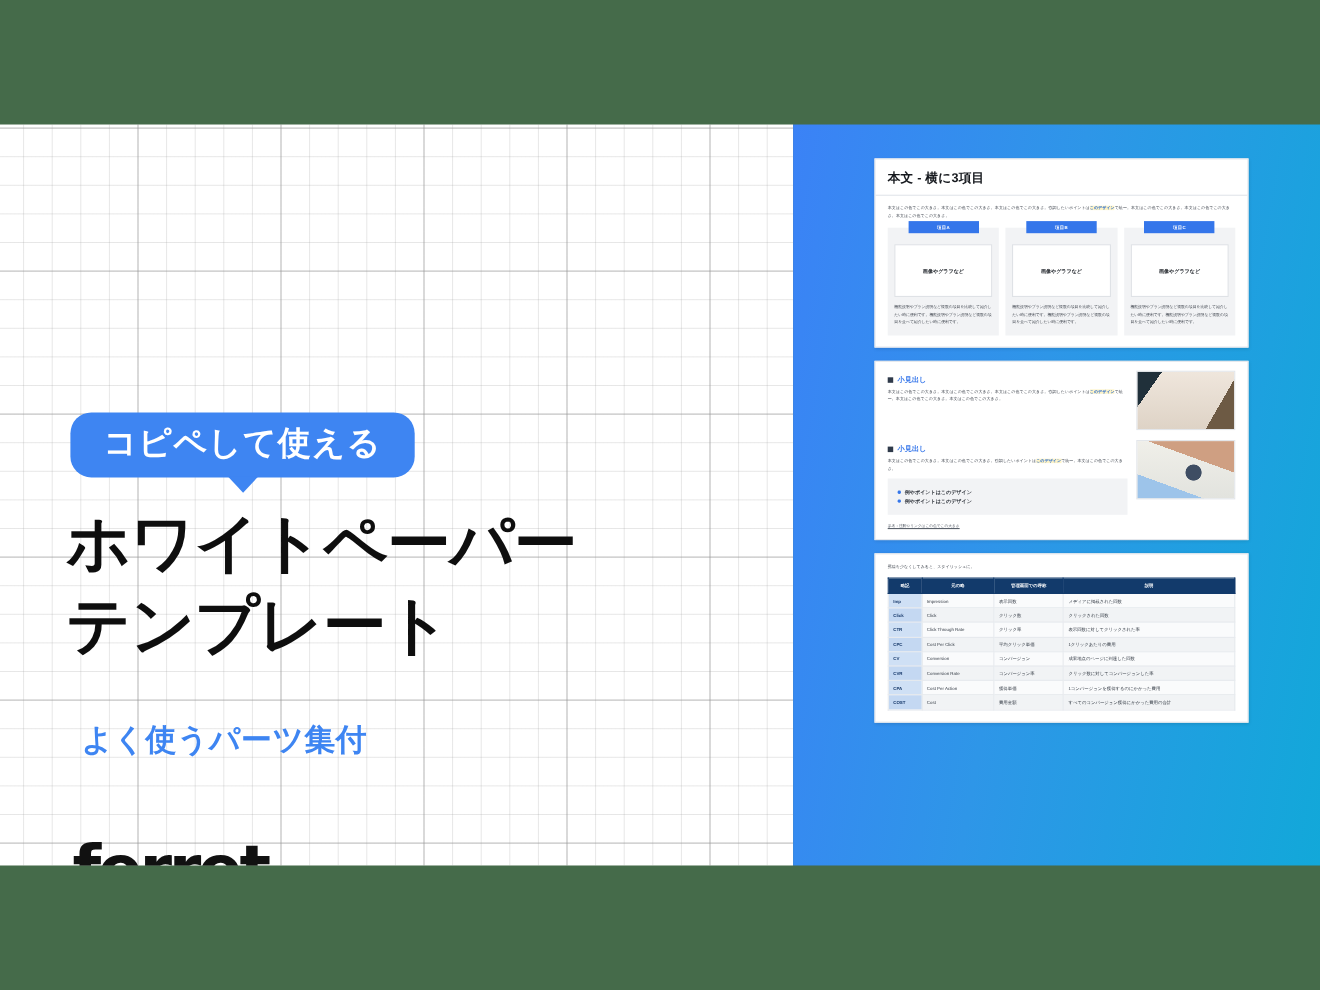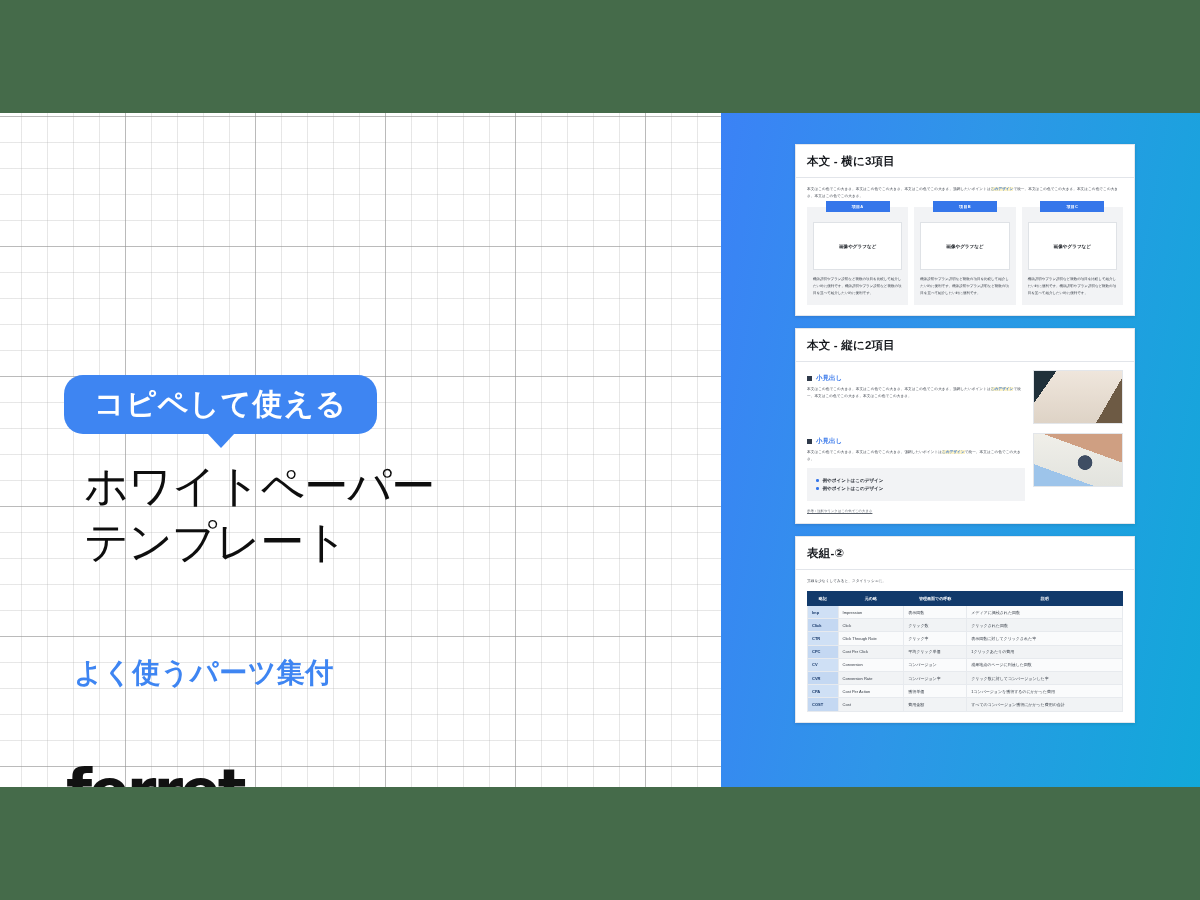--- a/index.html
+++ b/index.html
@@ -39,23 +39,22 @@
   }
   .badge-tail{
     position:absolute;left:calc(50% - 13px);bottom:-14px;
     width:0;height:0;border-left:14px solid transparent;border-right:14px solid transparent;
     border-top:15px solid #3E85F2;
   }
 
   
   .headline{
     position:absolute;left:60px;top:345px;width:650px;
-    color:#0E0E0E;font-size:44px;font-weight:400;line-height:1.28;
+    color:#0E0E0E;font-size:58px;font-weight:700;line-height:1.28;
     letter-spacing:-1px;
-    margin-left:24px;
   }
   .headline .l2{display:block;}
 
   .subhead{
     position:absolute;left:74px;top:541px;
     color:#3E85F2;font-size:28px;font-weight:700;letter-spacing:.5px;
   }
 
   
   .logo{position:absolute;left:66px;top:650px;}
@@ -190,21 +189,20 @@
             <div class="col">
               <div class="col-tag">項目C</div>
               <div class="col-img">画像やグラフなど</div>
               <div class="col-txt">機能説明やプラン説明など複数の項目を比較して紹介したい時に便利です。機能説明やプラン説明など複数の項目を並べて紹介したい時に便利です。</div>
             </div>
           </div>
         </div>
       </div>
 
       <div class="slide">
-        <div class="slide-title">本文 - 縦に2項目</div>
         <div class="slide-body">
 
           <div class="row2">
             <div class="txtcol">
               <div class="sub-h">
                 <span class="sq"></span>
                 <span class="sub-h-label">小見出し</span>
               </div>
               <div class="tiny">
                 <span>本文はこの色でこの大きさ。本文はこの色でこの大きさ。本文はこの色でこの大きさ。強調したいポイントは</span><span class="hl">このデザイン</span><span>で統一。本文はこの色でこの大きさ。本文はこの色でこの大きさ。</span>
@@ -234,21 +232,20 @@
               </div>
             </div>
             <div class="thumb thumb-hand"></div>
           </div>
 
           <div class="note">参考：注釈やリンクはこの色でこの大きさ</div>
         </div>
       </div>
 
       <div class="slide">
-        <div class="slide-title">表組-②</div>
         <div class="slide-body">
           <div class="tiny">罫線を少なくしてみると、スタイリッシュに。</div>
           <table class="tbl">
             <thead>
               <tr>
                 <th>略記</th>
                 <th>元の略</th>
                 <th>管理画面での呼称</th>
                 <th>説明</th>
               </tr>

